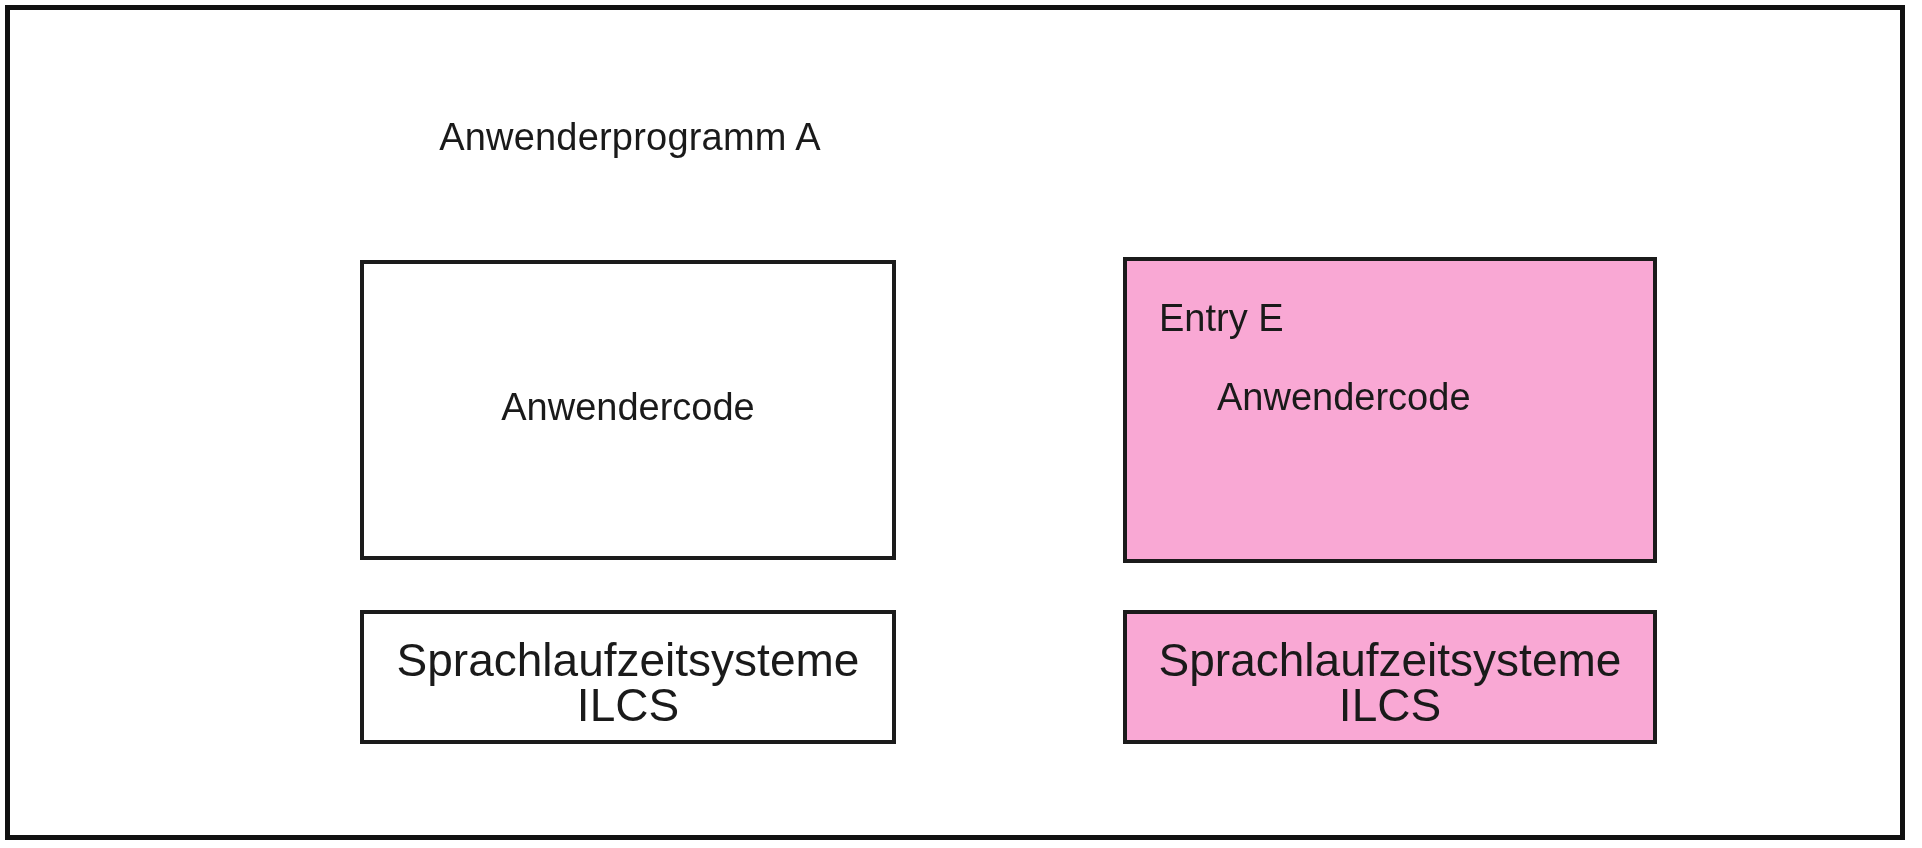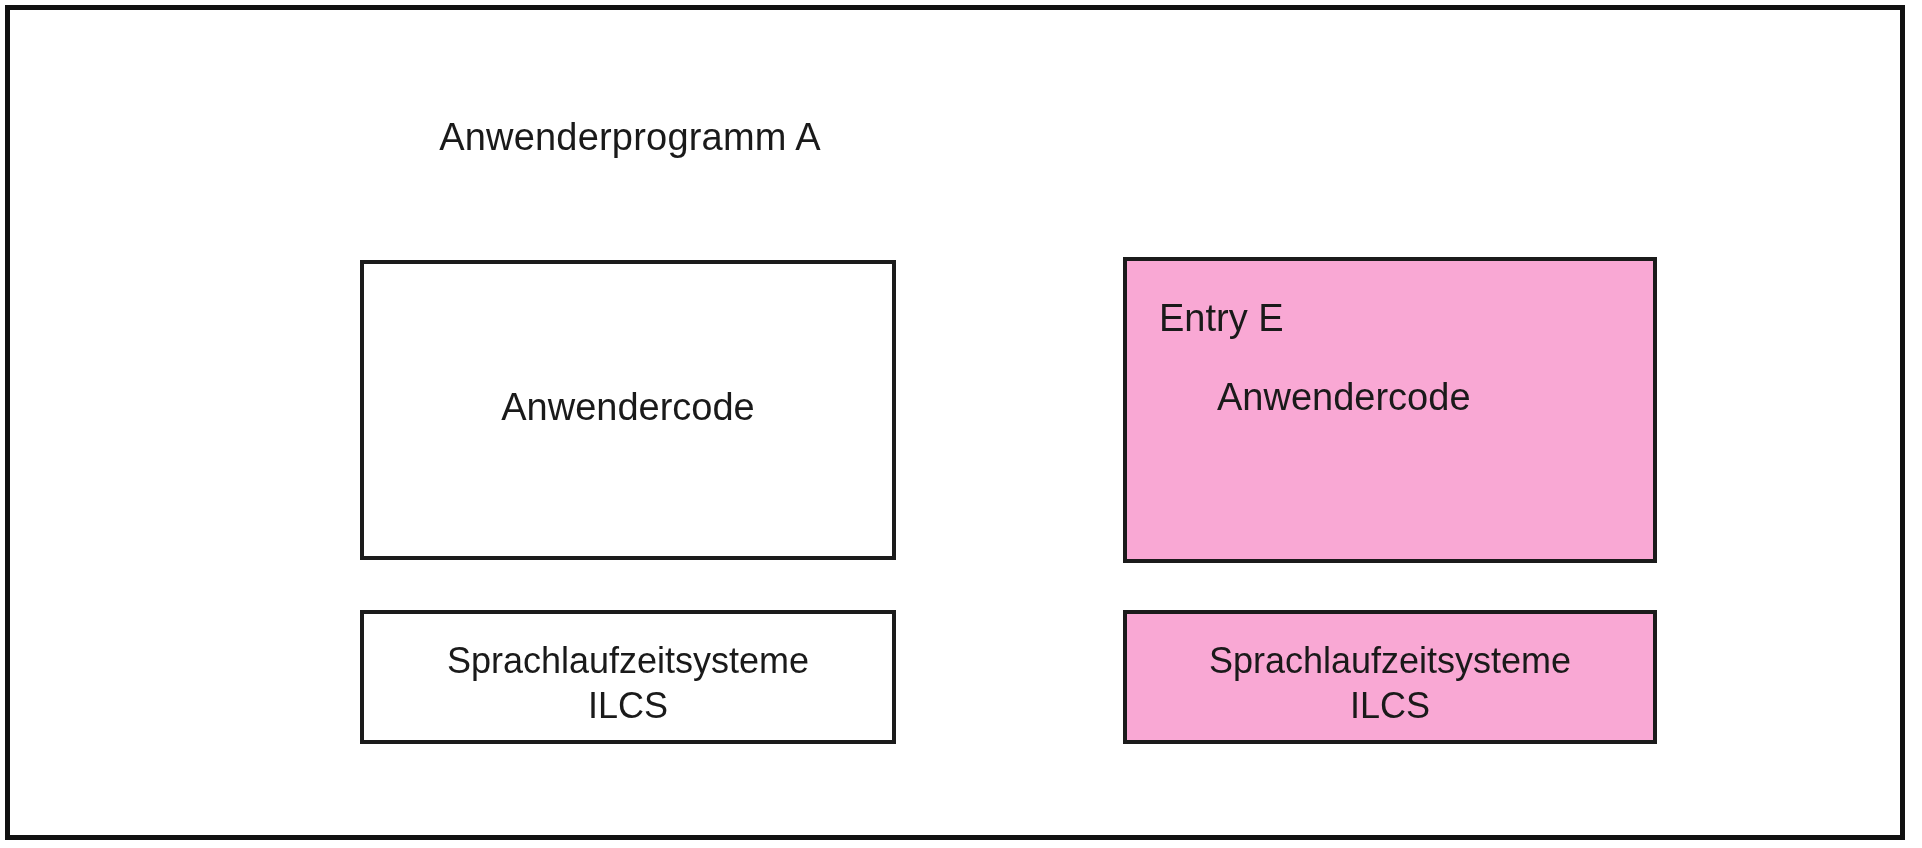--- a/index.html
+++ b/index.html
@@ -107,21 +107,21 @@
     top: 600px;
     width: 534px;
     height: 134px;
   }
   .ilcs-text {
     position: absolute;
     left: 0;
     right: 0;
     top: 24px;
     text-align: center;
-    font-size: 36px;
+    font-size: 46px;
     line-height: 45px;
   }
   .ilcs-text .line { display: block; white-space: nowrap; }
 </style>
 </head>
 <body>
 
 <div id="diagram-root">
   <div class="outer-frame">
 

